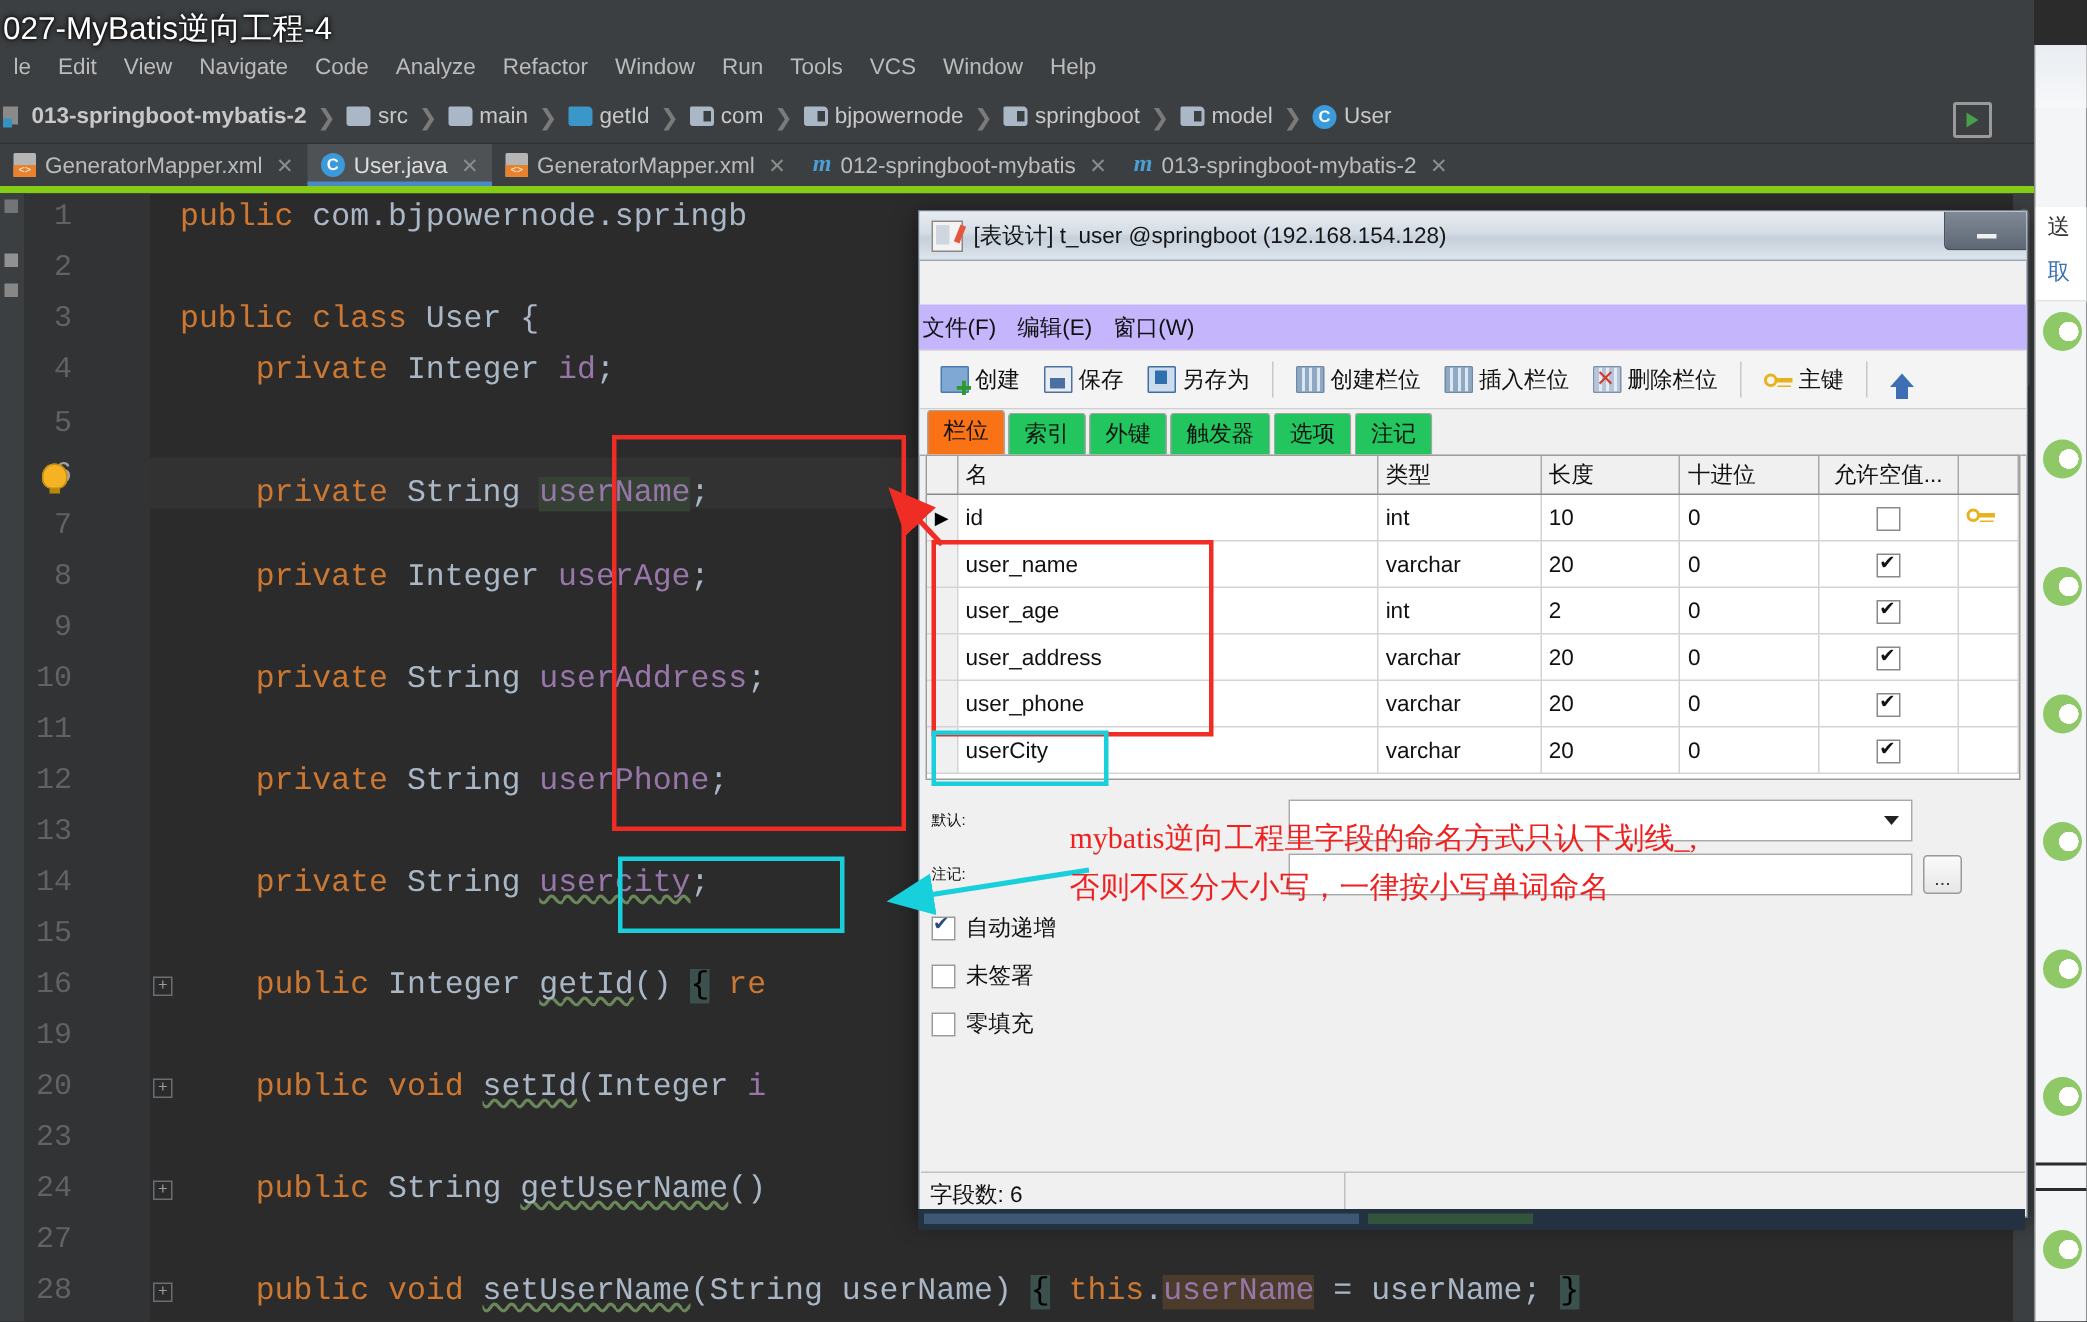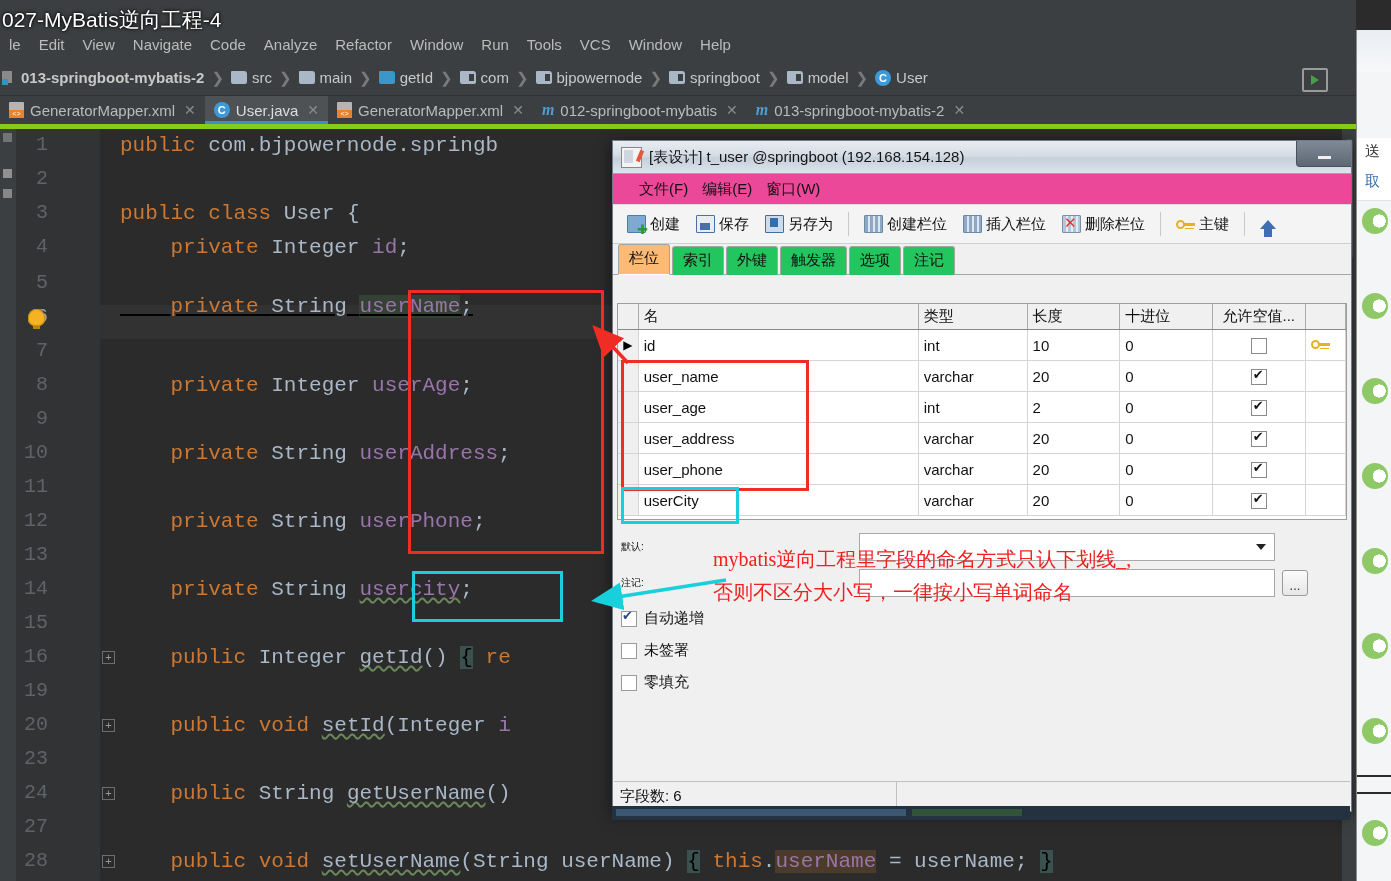--- a/index.html
+++ b/index.html
@@ -98,22 +98,22 @@
       display:flex;align-items:center;padding-left:8px;gap:7px;border-bottom:1px solid #9aa7b5;}
   .dlg-title .ttxt{font-size:15px;color:#151515;white-space:nowrap;}
   .ico-design{width:19px;height:19px;background:#f3f3f3;border:1px solid #888;position:relative;display:inline-block;}
   .ico-design:before{content:"";position:absolute;left:2px;top:2px;width:9px;height:13px;background:#cfd6e0;}
   .ico-design:after{content:"";position:absolute;right:-1px;top:2px;width:4px;height:12px;background:#e4573d;transform:rotate(22deg);}
   .win-ctl{position:absolute;right:0;top:0;width:54px;height:25px;
            background:linear-gradient(180deg,#7f8a96,#5d6874);border:1px solid #49525c;border-top:none;border-right:none;
            border-radius:0 0 0 4px;display:flex;align-items:center;justify-content:center;}
   .win-ctl i{display:block;width:13px;height:3px;background:#f0f0f0;margin-top:8px;}
 
-  .dlg-menu{height:30px;background:#ec4899;display:flex;align-items:center;padding-left:26px;gap:14px;
-            border-bottom:1px solid #dcdcdc;}
+  .dlg-menu{height:30px;background:#c4b5fd;display:flex;align-items:center;padding-left:2px;gap:14px;
+            border-bottom:1px solid #dcdcdc;margin-top:29px;}
   .dlg-menu span{white-space:nowrap;}
 
   .dlg-toolbar{height:38px;background:#f4f4f4;border-bottom:1px solid #cfcfcf;display:flex;align-items:center;padding-left:8px;gap:4px;}
   .tbtn{display:flex;align-items:center;gap:4px;padding:2px 6px;white-space:nowrap;}
   .tsep{width:1px;height:24px;background:#c8c8c8;margin:0 5px;}
   .sq{width:17px;height:16px;display:inline-block;position:relative;border-radius:1px;}
   .sq.blue{background:#7fa8d4;border:1px solid #4d7aad;}
   .sq.grid{background:repeating-linear-gradient(90deg,#8fa8c4 0 3px,#dce6f0 3px 5px),#c5d4e4;border:1px solid #6d89a8;}
   .sq.save{background:#e8edf3;border:1px solid #4a6fa0;}
   .sq.save:after{content:"";position:absolute;left:3px;top:7px;width:10px;height:7px;background:#4a6fa0;}
@@ -124,21 +124,21 @@
   .sq.del:after{content:"✕";position:absolute;left:1px;top:-2px;color:#d33b2c;font-size:15px;font-weight:bold;}
   .key{width:19px;height:14px;display:inline-block;position:relative;}
   .key:before{content:"";position:absolute;left:0;top:3px;width:9px;height:9px;border:2.5px solid #e8b11e;border-radius:50%;box-sizing:border-box;}
   .key:after{content:"";position:absolute;left:8px;top:6px;width:11px;height:3px;background:#e8b11e;box-shadow:0 4px 0 -1px #e8b11e;}
   .uparrow{width:0;height:0;border-left:8px solid transparent;border-right:8px solid transparent;border-bottom:9px solid #3e6fb5;position:relative;}
   .uparrow:after{content:"";position:absolute;left:-4px;top:9px;width:8px;height:8px;background:#3e6fb5;}
 
   .dlg-tabs{height:30px;background:#f0f0f0;display:flex;align-items:flex-end;padding-left:5px;border-bottom:1px solid #a5a5a5;}
   .dtab{padding:4px 10px 5px;border:1px solid #a5a5a5;border-bottom:none;background:#22c55e;margin-right:2px;
         border-radius:3px 3px 0 0;position:relative;top:1px;white-space:nowrap;}
-  .dtab.active{background:#fdba74;padding-bottom:6px;top:1px;border-bottom:1px solid #fff;}
+  .dtab.active{background:#f97316;padding-bottom:6px;top:1px;border-bottom:1px solid #fff;}
 
   .grid-wrap{position:absolute;left:4px;top:162px;width:728px;height:215px;background:#fff;border:1px solid #9d9d9d;overflow:hidden;}
   table.grid{border-collapse:collapse;width:100%;font-size:15px;table-layout:fixed;}
   table.grid th{background:#f0f0f0;border-right:1px solid #aaa;border-bottom:1px solid #888;
                 font-weight:normal;text-align:left;padding:3px 5px;height:24px;box-sizing:border-box;}
   table.grid td{border-right:1px solid #d4d4d4;border-bottom:1px solid #d4d4d4;padding:3px 5px;height:31px;box-sizing:border-box;}
   .c-mark{width:20px;background:#f0f0f0 !important;text-align:center;padding:0 !important;}
   .c-name{width:278px;} .c-type{width:108px;} .c-len{width:92px;} .c-dec{width:92px;} .c-null{width:92px;text-align:center !important;} .c-key{width:40px;}
   .rowmark{color:#000;font-size:12px;}
   .cbx{width:14px;height:14px;border:1px solid #8a8a8a;background:#fff;display:inline-block;position:relative;vertical-align:middle;}
@@ -312,21 +312,21 @@
       <div class="fold" style="top:522px;">+</div>
       <div class="fold" style="top:590px;">+</div>
       <div class="fold" style="top:658px;">+</div>
       <div class="fold" style="top:726px;">+</div>
     </div>
 
     <div class="codearea">
       <div class="cl" style="top:5px;"><span class="k">public</span> <span class="t">com.bjpowernode.springb</span></div>
       <div class="cl" style="top:73px;"><span class="k">public class</span> <span class="t">User</span> <span class="p">{</span></div>
       <div class="cl" style="top:107px;">    <span class="k">private</span> <span class="t">Integer</span> <span class="f">id</span><span class="p">;</span></div>
-      <div class="cl" style="top:166px;text-decoration:underline;">    <span class="k">private</span> <span class="t">String</span> <span class="f sel">userName</span><span class="p">;</span></div>
+      <div class="cl" style="top:189px;">    <span class="k">private</span> <span class="t">String</span> <span class="f sel">userName</span><span class="p">;</span></div>
       <div class="cl" style="top:245px;">    <span class="k">private</span> <span class="t">Integer</span> <span class="f">userAge</span><span class="p">;</span></div>
       <div class="cl" style="top:313px;">    <span class="k">private</span> <span class="t">String</span> <span class="f">userAddress</span><span class="p">;</span></div>
       <div class="cl" style="top:381px;">    <span class="k">private</span> <span class="t">String</span> <span class="f">userPhone</span><span class="p">;</span></div>
       <div class="cl" style="top:449px;">    <span class="k">private</span> <span class="t">String</span> <span class="f wav">usercity</span><span class="p">;</span></div>
       <div class="cl" style="top:517px;">    <span class="k">public</span> <span class="t">Integer</span> <span class="t wav">getId</span><span class="p">()</span> <span class="brace">{</span> <span class="k">re</span></div>
       <div class="cl" style="top:653px;">    <span class="k">public</span> <span class="t">String</span> <span class="t wav">getUserName</span><span class="p">()</span></div>
       <div class="cl" style="top:585px;">    <span class="k">public</span> <span class="k">void</span> <span class="t wav">setId</span><span class="p">(</span><span class="t">Integer</span> <span class="f">i</span></div>
       <div class="cl" style="top:721px;">    <span class="k">public</span> <span class="k">void</span> <span class="t wav">setUserName</span><span class="p">(</span><span class="t">String</span> <span class="t">userName</span><span class="p">)</span> <span class="brace">{</span> <span class="k">this</span><span class="p">.</span><span class="f hlword">userName</span> <span class="p">=</span> <span class="t">userName</span><span class="p">;</span> <span class="brace">}</span></div>
     </div>
   </div>

